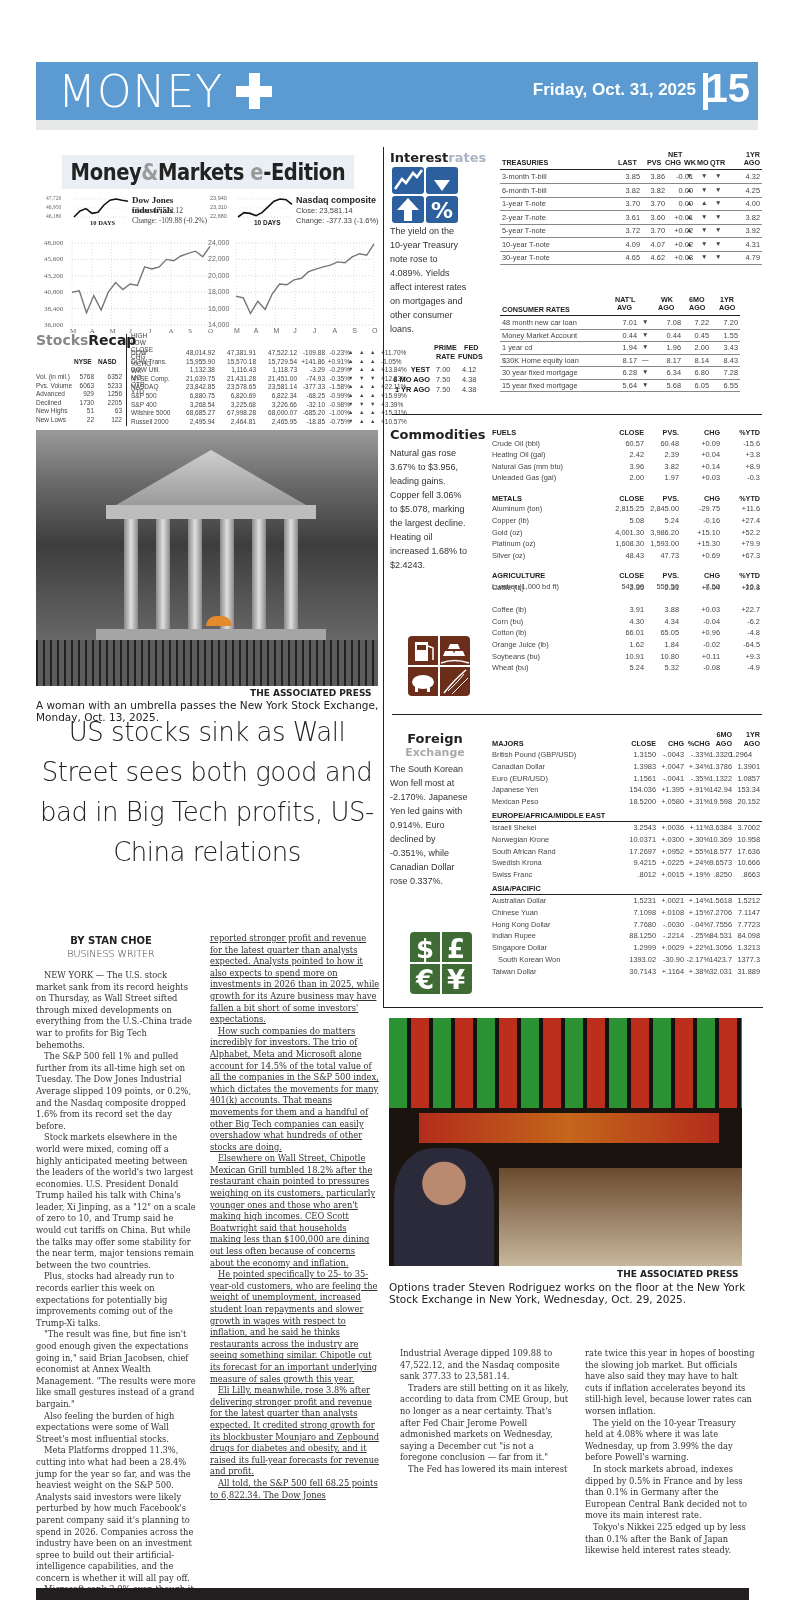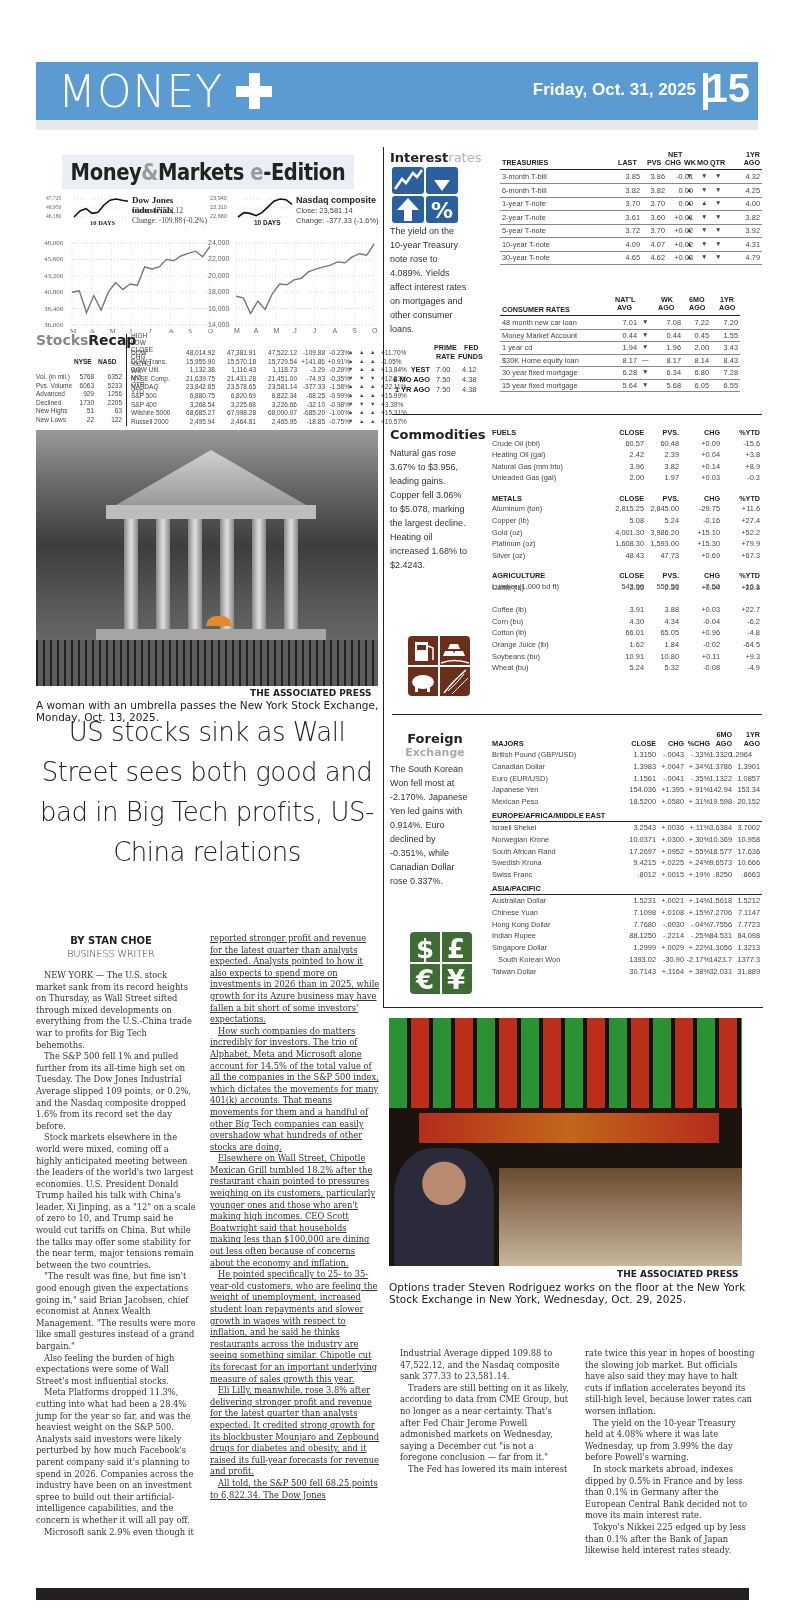--- a/index.html
+++ b/index.html
@@ -369,20 +369,21 @@
 <div class="headline">US stocks sink as Wall Street sees both good and bad in Big Tech profits, US-China relations</div>
 <div class="byline">
   <div class="name">BY STAN CHOE</div>
   <div class="role">BUSINESS WRITER</div>
 </div>
 
 <div class="col-text" id="col1" style="left:36px; top:970px; width:160px;">
     <p>NEW YORK — The U.S. stock market sank from its record heights on Thursday, as Wall Street sifted through mixed developments on everything from the U.S.-China trade war to profits for Big Tech behemoths.</p>
     <p>The S&amp;P 500 fell 1% and pulled further from its all-time high set on Tuesday. The Dow Jones Industrial Average slipped 109 points, or 0.2%, and the Nasdaq composite dropped 1.6% from its record set the day before.</p>
     <p>Stock markets elsewhere in the world were mixed, coming off a highly anticipated meeting between the leaders of the world's two largest economies. U.S. President Donald Trump hailed his talk with China's leader, Xi Jinping, as a "12" on a scale of zero to 10, and Trump said he would cut tariffs on China. But while the talks may offer some stability for the near term, major tensions remain between the two countries.</p>
+    <p>Plus, stocks had already run to records earlier this week on expectations for potentially big improvements coming out of the Trump-Xi talks.</p>
     <p>"The result was fine, but fine isn't good enough given the expectations going in," said Brian Jacobsen, chief economist at Annex Wealth Management. "The results were more like small gestures instead of a grand bargain."</p>
     <p>Also feeling the burden of high expectations were some of Wall Street's most influential stocks.</p>
     <p>Meta Platforms dropped 11.3%, cutting into what had been a 28.4% jump for the year so far, and was the heaviest weight on the S&amp;P 500. Analysts said investors were likely perturbed by how much Facebook's parent company said it's planning to spend in 2026. Companies across the industry have been on an investment spree to build out their artificial-intelligence capabilities, and the concern is whether it will all pay off.</p>
     <p>Microsoft sank 2.9% even though it</p>
   </div>
 <div class="col-text" id="col2" style="left:210px; top:933px; width:170px;text-decoration:underline;">
     <p class="noindent">reported stronger profit and revenue for the latest quarter than analysts expected. Analysts pointed to how it also expects to spend more on investments in 2026 than in 2025, while growth for its Azure business may have fallen a bit short of some investors' expectations.</p>
     <p>How such companies do matters incredibly for investors. The trio of Alphabet, Meta and Microsoft alone account for 14.5% of the total value of all the companies in the S&amp;P 500 index, which dictates the movements for many 401(k) accounts. That means movements for them and a handful of other Big Tech companies can easily overshadow what hundreds of other stocks are doing.</p>
     <p>Elsewhere on Wall Street, Chipotle Mexican Grill tumbled 18.2% after the restaurant chain pointed to pressures weighing on its customers, particularly younger ones and those who aren't making high incomes. CEO Scott Boatwright said that households making less than $100,000 are dining out less often because of concerns about the economy and inflation.</p>
     <p>He pointed specifically to 25- to 35-year-old customers, who are feeling the weight of unemployment, increased student loan repayments and slower growth in wages with respect to inflation, and he said he thinks restaurants across the industry are seeing something similar. Chipotle cut its forecast for an important underlying measure of sales growth this year.</p>
@@ -396,21 +397,21 @@
   </div>
 <div class="col-text" id="col4" style="left:585px; top:1348px; width:170px;">
     <p class="noindent">rate twice this year in hopes of boosting the slowing job market. But officials have also said they may have to halt cuts if inflation accelerates beyond its still-high level, because lower rates can worsen inflation.</p>
     <p>The yield on the 10-year Treasury held at 4.08% where it was late Wednesday, up from 3.99% the day before Powell's warning.</p>
     <p>In stock markets abroad, indexes dipped by 0.5% in France and by less than 0.1% in Germany after the European Central Bank decided not to move its main interest rate.</p>
     <p>Tokyo's Nikkei 225 edged up by less than 0.1% after the Bank of Japan likewise held interest rates steady.</p>
   </div>
 
 <div class="vline" style="left:383px; top:147px; height:860px;"></div>
 
-<div class="panel-title" style="left:390px; top:150px; font-size:13px;"><span>Interest</span><span style="color:#aab4c4;font-weight:normal">rates</span></div>
+<div class="panel-title" style="left:390px; top:150px; font-size:13px;"><span>Interest</span><span style="color:#aab4c4;font-weight:bold">rates</span></div>
 <div class="icon-box" style="left:392px; top:167px; width:66px; height:56px;">
   <svg width="66" height="56" viewBox="0 0 66 56">
     <rect x="0" y="0" width="32" height="27" rx="3" fill="#2c5f9e"></rect>
     <rect x="34" y="0" width="32" height="27" rx="3" fill="#2c5f9e"></rect>
     <rect x="0" y="29" width="32" height="27" rx="3" fill="#2c5f9e"></rect>
     <rect x="34" y="29" width="32" height="27" rx="3" fill="#2c5f9e"></rect>
     <polyline points="3,22 10,12 14,16 21,6 25,10 30,3" fill="none" stroke="#fff" stroke-width="2.5"></polyline>
     <polygon points="50,3 50,13 42,13 50,24 58,13 50,13" fill="#fff"></polygon>
     <polygon points="16,31 5,43 12,43 12,54 20,54 20,43 27,43" fill="#fff"></polygon>
     <text x="50" y="51" font-size="22" font-family="DejaVu Sans, sans-serif" font-weight="bold" fill="#fff" text-anchor="middle">%</text>

